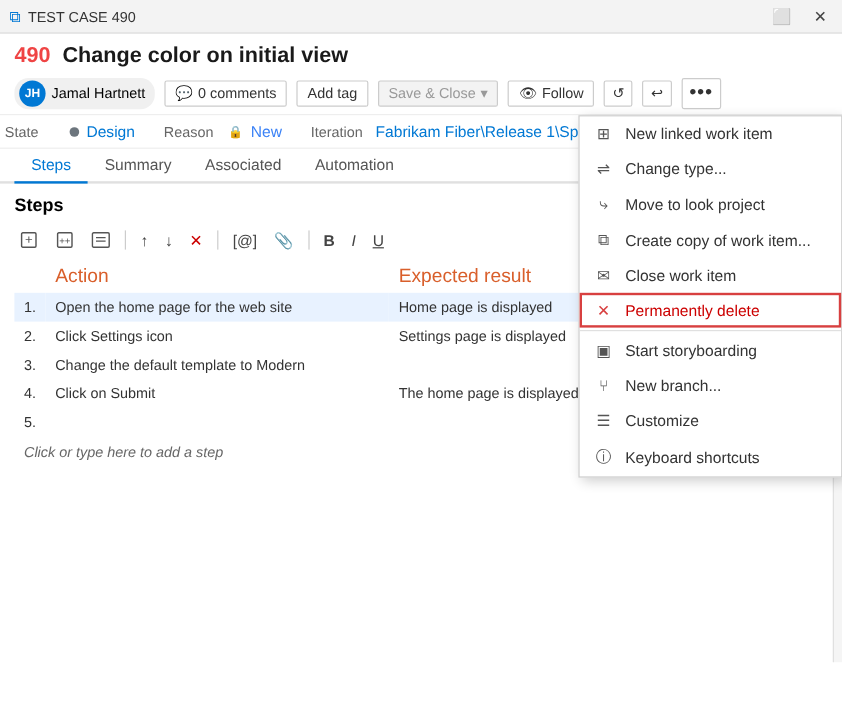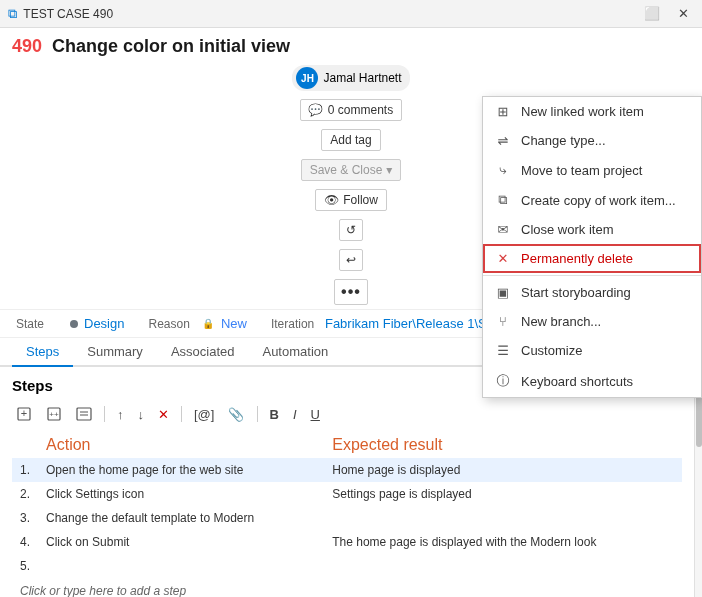--- a/index.html
+++ b/index.html
@@ -19,21 +19,21 @@
     .work-item-header {
       padding: 8px 12px 4px 12px;
       border-bottom: 1px solid #eee;
     }
     .work-item-title {
       font-size: 18px; font-weight: 600; color: #1a1a1a; margin-bottom: 8px;
       display: flex; align-items: center; gap: 10px;
     }
     .work-item-id { color: #ef4444; }
     .work-item-actions {
-      display: flex; align-items: center; gap: 8px; flex-wrap: wrap; flex-direction: column;
+      display: flex; align-items: center; gap: 8px; flex-wrap: wrap;
     }
     .user-pill {
       display: flex; align-items: center; gap: 5px;
       background: #f0f0f0; border-radius: 12px; padding: 2px 8px 2px 4px;
       font-size: 12px;
     }
     .avatar {
       width: 22px; height: 22px; border-radius: 50%;
       background: #0078d4; color: white; display: flex; align-items: center; justify-content: center;
       font-size: 10px; font-weight: bold;
@@ -43,21 +43,21 @@
       padding: 3px 8px; border: 1px solid #ccc; border-radius: 2px;
       background: #fff; cursor: pointer; font-size: 12px; color: #333;
     }
     .action-btn.save { background: #f3f3f3; color: #999; border-color: #ccc; }
     .action-btn.follow { border: 1px solid #ccc; }
     .action-btn.icon-only { padding: 3px 6px; }
     .action-btn.more { font-size: 16px; font-weight: bold; letter-spacing: 1px; }
 
     
     .fields-row {
-      display: flex; align-items: center; padding: 6px 16px; gap: 24px;
+      display: flex; align-items: center; padding: 6px 4px; gap: 24px;
       border-bottom: 1px solid #eee;
     }
     .field-group { display: flex; align-items: center; gap: 6px; }
     .field-label { color: #666; font-size: 12px; min-width: 48px; }
     .field-value { font-size: 13px; color: #0078d4; cursor: pointer; }
     .field-value.black { color: #3b82f6; }
     .state-dot { width: 8px; height: 8px; border-radius: 50%; background: #6c757d; display: inline-block; }
     .lock-icon { font-size: 10px; color: #666; }
 
     
@@ -293,21 +293,21 @@
 <div class="menu-item">
       <span class="menu-icon" style="color:#555">⊞</span>
       <span>New linked work item</span>
     </div>
     <div class="menu-item">
       <span class="menu-icon" style="color:#555">⇌</span>
       <span>Change type...</span>
     </div>
     <div class="menu-item">
       <span class="menu-icon" style="color:#555">⤷</span>
-      <span>Move to team project</span>
+      <span>Move to look project</span>
     </div>
     <div class="menu-item">
       <span class="menu-icon" style="color:#555">⧉</span>
       <span>Create copy of work item...</span>
     </div>
     <div class="menu-item">
       <span class="menu-icon" style="color:#555">✉</span>
       <span>Close work item</span>
     </div>
     <div class="menu-item highlighted">

